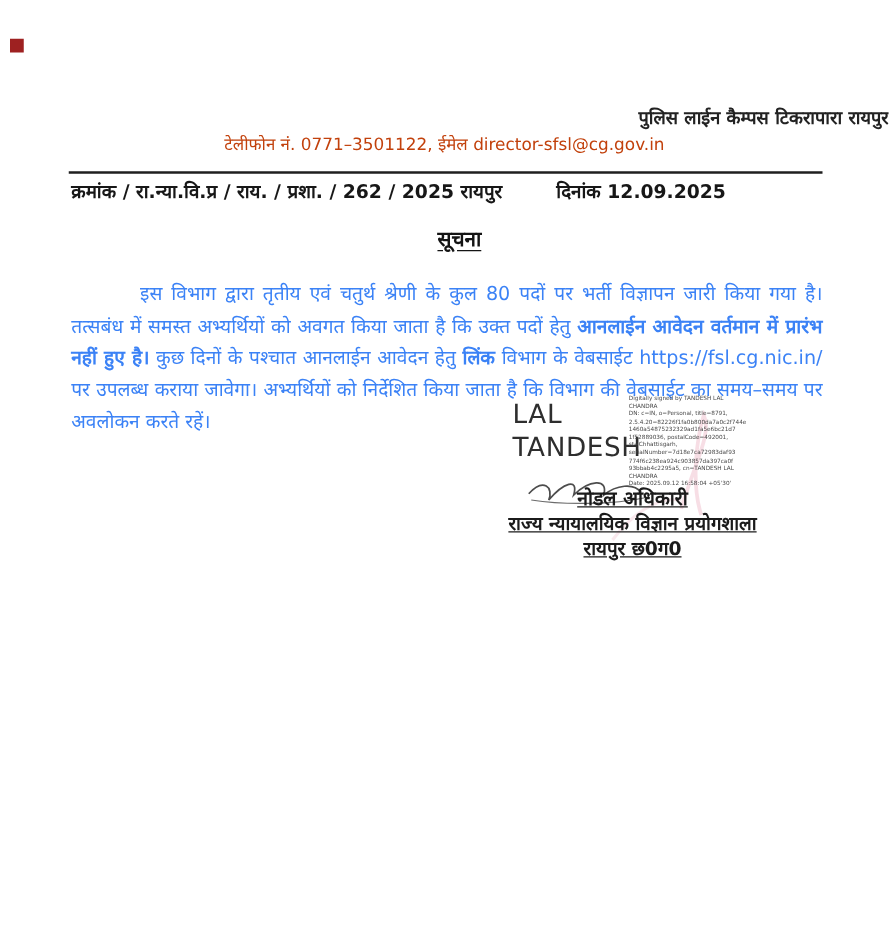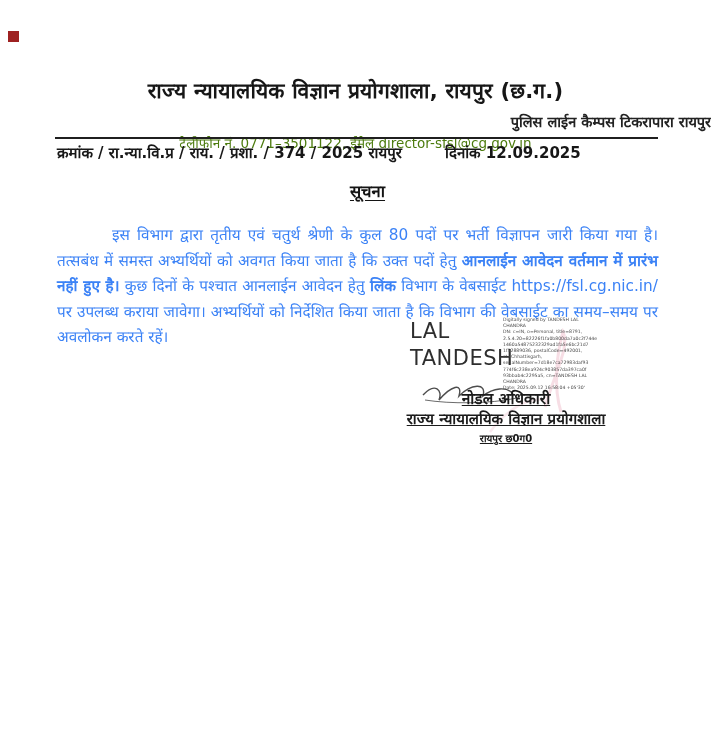--- a/index.html
+++ b/index.html
@@ -19,21 +19,21 @@
   .red-mark {
     position: absolute;
     left: 8px;
     top: 31px;
     width: 11px;
     height: 11px;
   }
   .doc-header { position: absolute; left: 0; top: 76px; width: 711px; text-align: center; }
   .org-name   { font-size: 21px; font-weight: 700; color: #161616; letter-spacing: 0.2px; }
   .addr-line  { margin-top: 7px; font-size: 14.5px; font-weight: 600; color: #222; text-align: right; }
-  .contact-line { margin-top: 3px; font-size: 13.5px; font-weight: 500; color: #4d7c0f; }
+  .contact-line { margin-top: 3px; font-size: 13.5px; font-weight: 500; color: #c2410c; }
   .rule {
     position: absolute;
     left: 55px; top: 137px;
     width: 603px; height: 2px;
     background: #1f1f1f;
   }
   .ref-line {
     position: absolute;
     left: 57px; top: 142px;
     width: 600px;
@@ -91,39 +91,38 @@
   .designation-block {
     position: absolute;
     left: 400px; top: 389px;
     width: 212px;
     text-align: center;
     color: #1b1b1b;
     text-decoration: underline;
   }
   .designation-line1 { font-size: 15.5px; font-weight: 600; line-height: 20px; }
   .designation-line2 { font-size: 15px; font-weight: 600; line-height: 20px; }
-  .designation-line3 { font-size: 10px; font-weight: 600; line-height: 20px; }
+  .designation-line3 { font-size: 15px; font-weight: 600; line-height: 20px; }
 </style>
 </head>
 <body>
 
 <div class="page">
 
   <div class="red-mark" style="background:#9e2121;"></div>
 
   <div class="doc-header">
-    <div class="org-name">राज्य न्यायालयिक विज्ञान प्रयोगशाला, रायपुर (छ.ग.)</div>
     <div class="addr-line">पुलिस लाईन कैम्पस टिकरापारा रायपुर</div>
     <div class="contact-line">टेलीफोन नं. 0771–3501122, ईमेल director-sfsl@cg.gov.in</div>
   </div>
 
   <div class="rule"></div>
 
   <div class="ref-line">
-    <span class="ref-number">क्रमांक / रा.न्या.वि.प्र / राय. / प्रशा. /  374  / 2025 रायपुर</span>
+    <span class="ref-number">क्रमांक / रा.न्या.वि.प्र / राय. / प्रशा. /  262  / 2025 रायपुर</span>
     <span class="ref-date">दिनांक 12.09.2025</span>
   </div>
 
   <div class="notice-title-wrap">
     <span class="notice-title">सूचना</span>
   </div>
 
   <p class="body-para"><span>इस विभाग द्वारा तृतीय एवं चतुर्थ श्रेणी के कुल 80 पदों पर भर्ती विज्ञापन जारी किया गया है। तत्सबंध में समस्त अभ्यर्थियों को अवगत किया जाता है कि उक्त पदों हेतु </span><span class="seg-bold">आनलाईन आवेदन वर्तमान में प्रारंभ नहीं हुए है।</span><span> कुछ दिनों के पश्चात आनलाईन आवेदन हेतु </span><span class="seg-bold">लिंक</span><span> विभाग के वेबसाईट </span><span>https://fsl.cg.nic.in/</span><span> पर उपलब्ध कराया जावेगा। अभ्यर्थियों को निर्देशित किया जाता है कि विभाग की वेबसाईट का समय–समय पर अवलोकन करते रहें।</span></p>
 
   <div class="sig-area">

